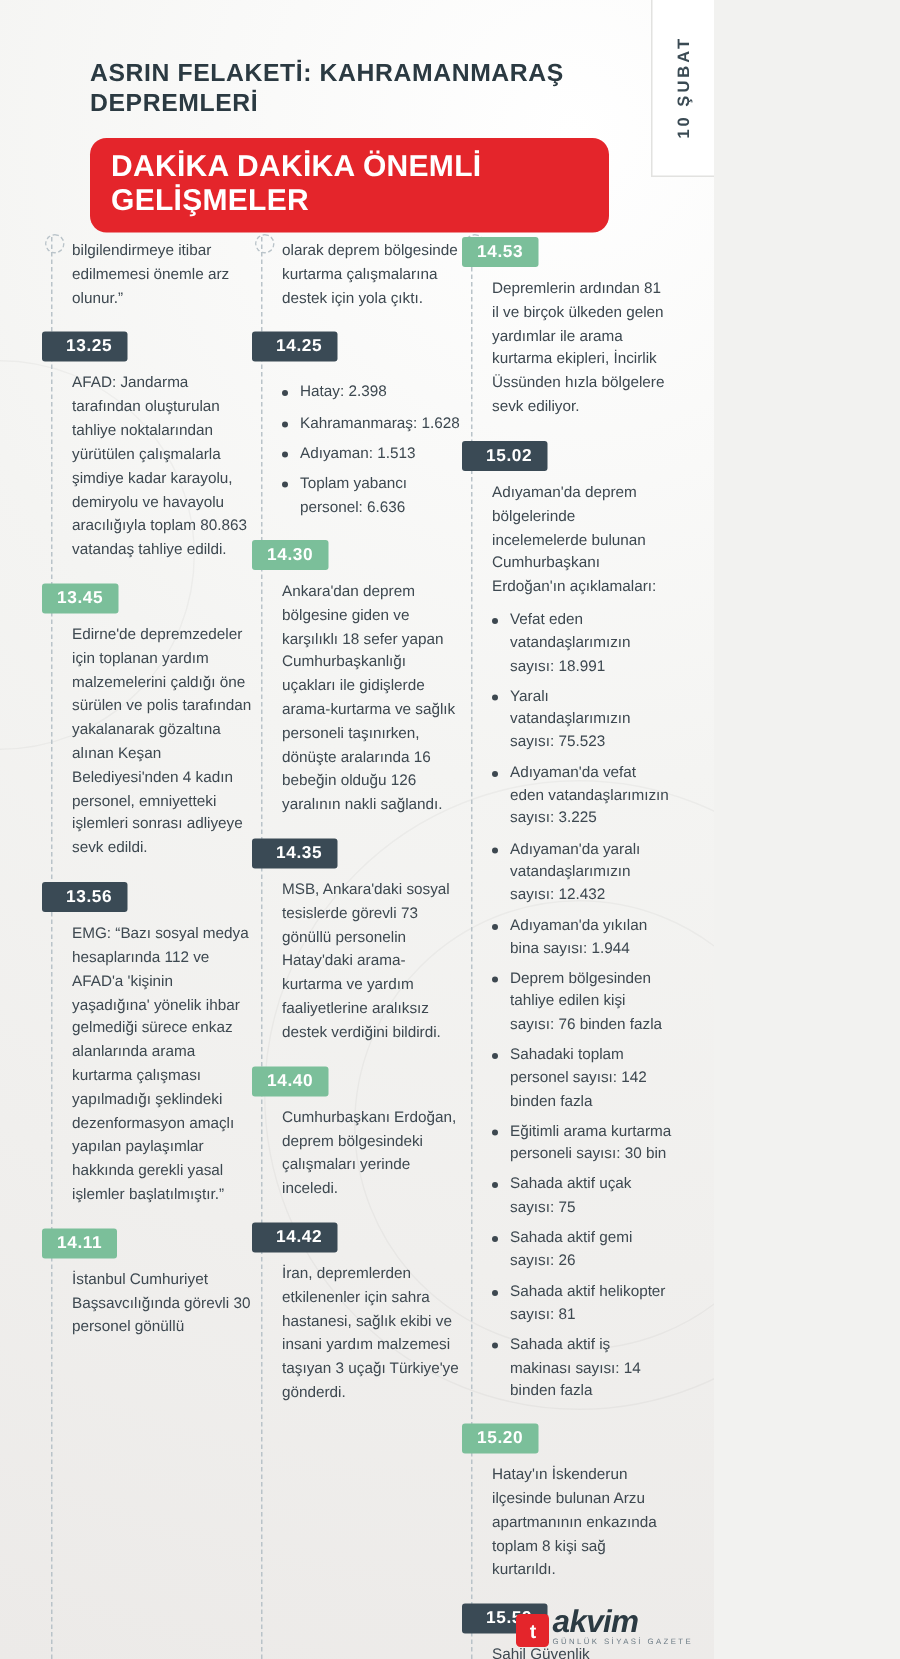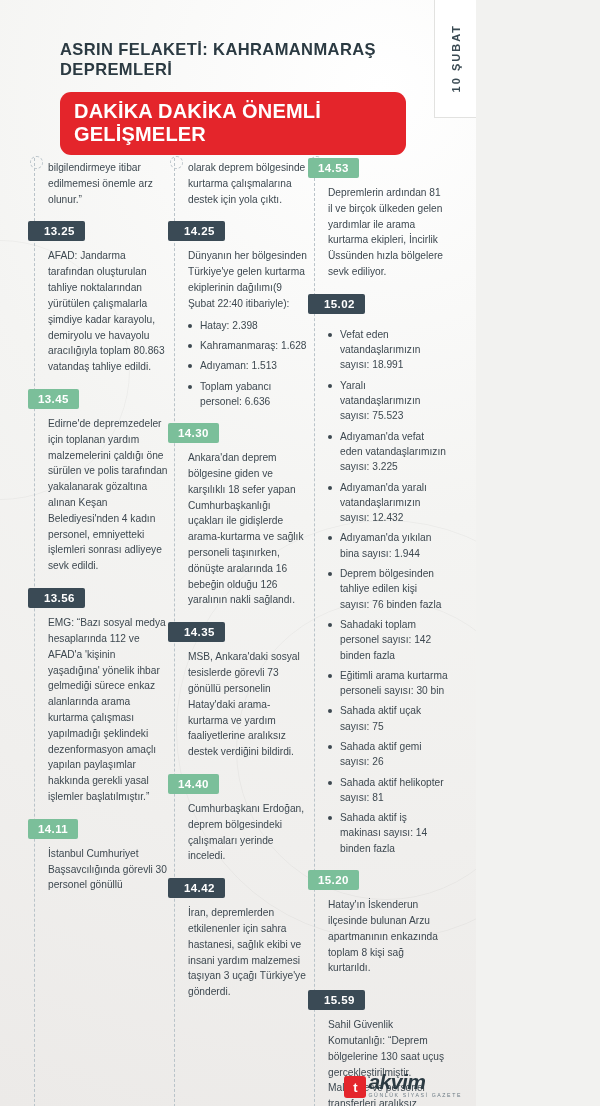--- a/index.html
+++ b/index.html
@@ -236,21 +236,20 @@
       </div>
     </div>
 
     <div class="col">
       <div class="col-line"></div>
       <div class="entry">
         <div class="entry-text first">olarak deprem bölgesinde kurtarma çalışmalarına destek için yola çıktı.</div>
       </div>
       <div class="entry">
         <div class="time-chip dark">14.25</div>
-        <div class="entry-text">Dünyanın her bölgesinden Türkiye'ye gelen kurtarma ekiplerinin dağılımı(9 Şubat 22:40 itibariyle):</div>
         <ul class="bullets">
           <li>Hatay: 2.398</li>
           <li>Kahramanmaraş: 1.628</li>
           <li>Adıyaman: 1.513</li>
           <li>Toplam yabancı personel: 6.636</li>
         </ul>
       </div>
       <div class="entry">
         <div class="time-chip green">14.30</div>
         <div class="entry-text">Ankara'dan deprem bölgesine giden ve karşılıklı 18 sefer yapan Cumhurbaşkanlığı uçakları ile gidişlerde arama-kurtarma ve sağlık personeli taşınırken, dönüşte aralarında 16 bebeğin olduğu 126 yaralının nakli sağlandı.</div>
@@ -270,20 +269,21 @@
     </div>
 
     <div class="col">
       <div class="col-line"></div>
       <div class="entry">
         <div class="time-chip green">14.53</div>
         <div class="entry-text">Depremlerin ardından 81 il ve birçok ülkeden gelen yardımlar ile arama kurtarma ekipleri, İncirlik Üssünden hızla bölgelere sevk ediliyor.</div>
       </div>
       <div class="entry">
         <div class="time-chip dark">15.02</div>
+        <div class="entry-text">Adıyaman'da deprem bölgelerinde incelemelerde bulunan Cumhurbaşkanı Erdoğan'ın açıklamaları:</div>
         <ul class="bullets">
           <li>Vefat eden vatandaşlarımızın sayısı: 18.991</li>
           <li>Yaralı vatandaşlarımızın sayısı: 75.523</li>
           <li>Adıyaman'da vefat eden vatandaşlarımızın sayısı: 3.225</li>
           <li>Adıyaman'da yaralı vatandaşlarımızın sayısı: 12.432</li>
           <li>Adıyaman'da yıkılan bina sayısı: 1.944</li>
           <li>Deprem bölgesinden tahliye edilen kişi sayısı: 76 binden fazla</li>
           <li>Sahadaki toplam personel sayısı: 142 binden fazla</li>
           <li>Eğitimli arama kurtarma personeli sayısı: 30 bin</li>
           <li>Sahada aktif uçak sayısı: 75</li>

